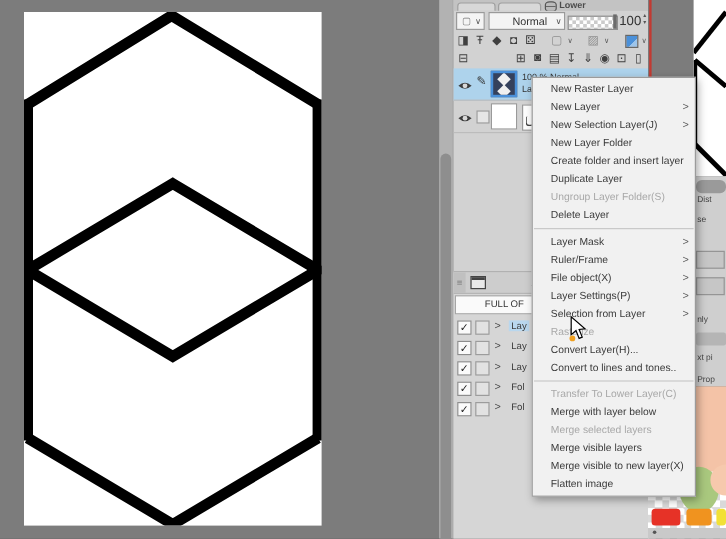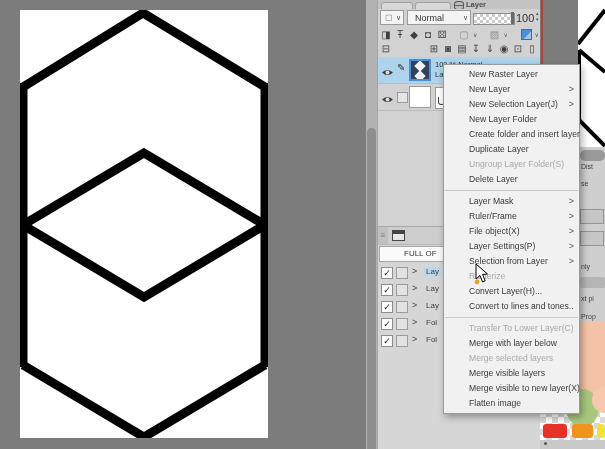--- a/index.html
+++ b/index.html
@@ -72,21 +72,21 @@
   .bottom-right{position:absolute;left:0px;top:393px;width:65px;height:56px;
      background:conic-gradient(#ffffff 25%,#d9d9d9 0 50%,#ffffff 0 75%,#d9d9d9 0) 0 0/12px 12px;}
   .green-blob{position:absolute;left:26px;top:-4px;width:33px;height:38px;background:#a9c87e;border-radius:50%;}
   .peach-blob{position:absolute;left:52px;top:-6px;width:26px;height:26px;background:#f6c9ad;border-radius:50%;}
   .swatch{position:absolute;top:31px;height:14px;border-radius:3px;}
   .br-bottom{position:absolute;left:0;top:47px;width:65px;height:9px;background:#c9c9c9;}
   .br-mark{position:absolute;left:4px;top:49px;width:3px;height:3px;background:#555;border-radius:50%;}
   
   .context-menu{position:absolute;left:443px;top:64px;width:137px;background:#f1f1f1;
      border:1px solid #9b9b9b;box-shadow:2px 3px 7px rgba(0,0,0,0.35);padding:2px 0;box-sizing:border-box;z-index:10;}
-  .menu-item{position:relative;height:15px;line-height:15px;padding:0 14px 0 25px;font-size:8.6px;color:#3a3a3a;white-space:nowrap;}
+  .menu-item{position:relative;height:15px;line-height:15px;padding:0 14px 0 15px;font-size:8.6px;color:#3a3a3a;white-space:nowrap;}
   .menu-item.disabled{color:#a8a8a8;}
   .mi-arrow{position:absolute;right:5px;top:0;font-size:9px;color:#555;}
   .menu-sep{height:0;border-top:1px solid #c9c9c9;margin:3px 1px;}
   .cursor-overlay{position:absolute;left:474px;top:263px;z-index:20;}
 </style>
 </head>
 <body>
 
 <div id="screen">
 
@@ -106,29 +106,29 @@
       <div class="canvas-scroll-thumb"></div>
     </div>
   </div>
 
   <div class="panel-zone">
 
     <div class="tab-strip">
       <div class="tab-frag" style="left:3px;width:30px;"></div>
       <div class="tab-frag" style="left:37px;width:34px;"></div>
       <span class="layers-glyph"></span>
-      <span class="layer-tab-label">Layer</span>
+      <span class="layer-tab-label">Lower</span>
     </div>
 
     <div class="blend-row">
       <div class="mini-select" style="left:2px;width:24px;padding-left:4px;">
         <span style="font-size:8px;color:#777;">▢</span>
         <span class="sel-arrow">∨</span>
       </div>
-      <div class="mini-select" style="left:29px;width:64px;padding-left:7px;">
+      <div class="mini-select" style="left:29px;width:64px;padding-left:19px;">
         <span>Normal</span>
         <span class="sel-arrow">∨</span>
       </div>
       <div class="opacity-slider">
         <div class="opacity-handle"></div>
       </div>
       <div class="opacity-value">100</div>
       <div class="spinner">▴<br>▾</div>
     </div>
 

